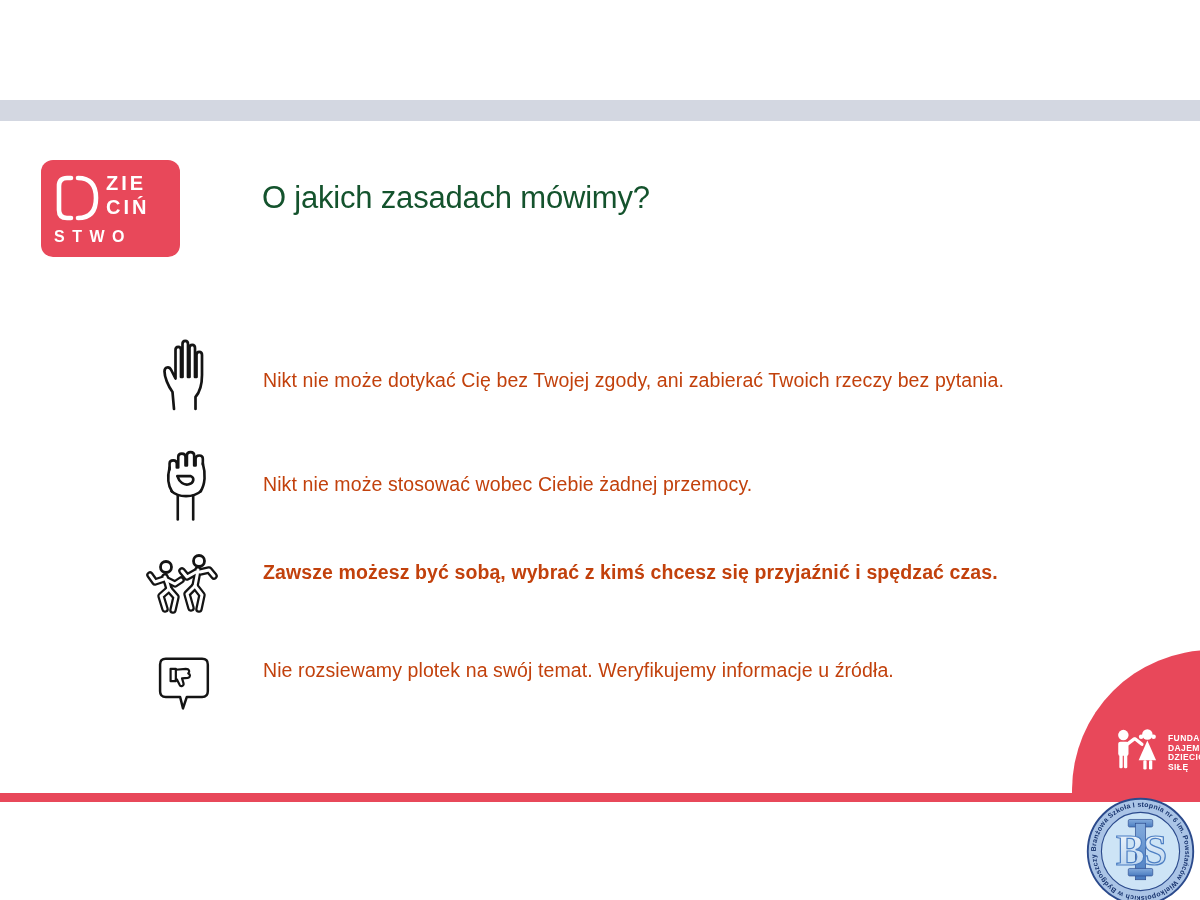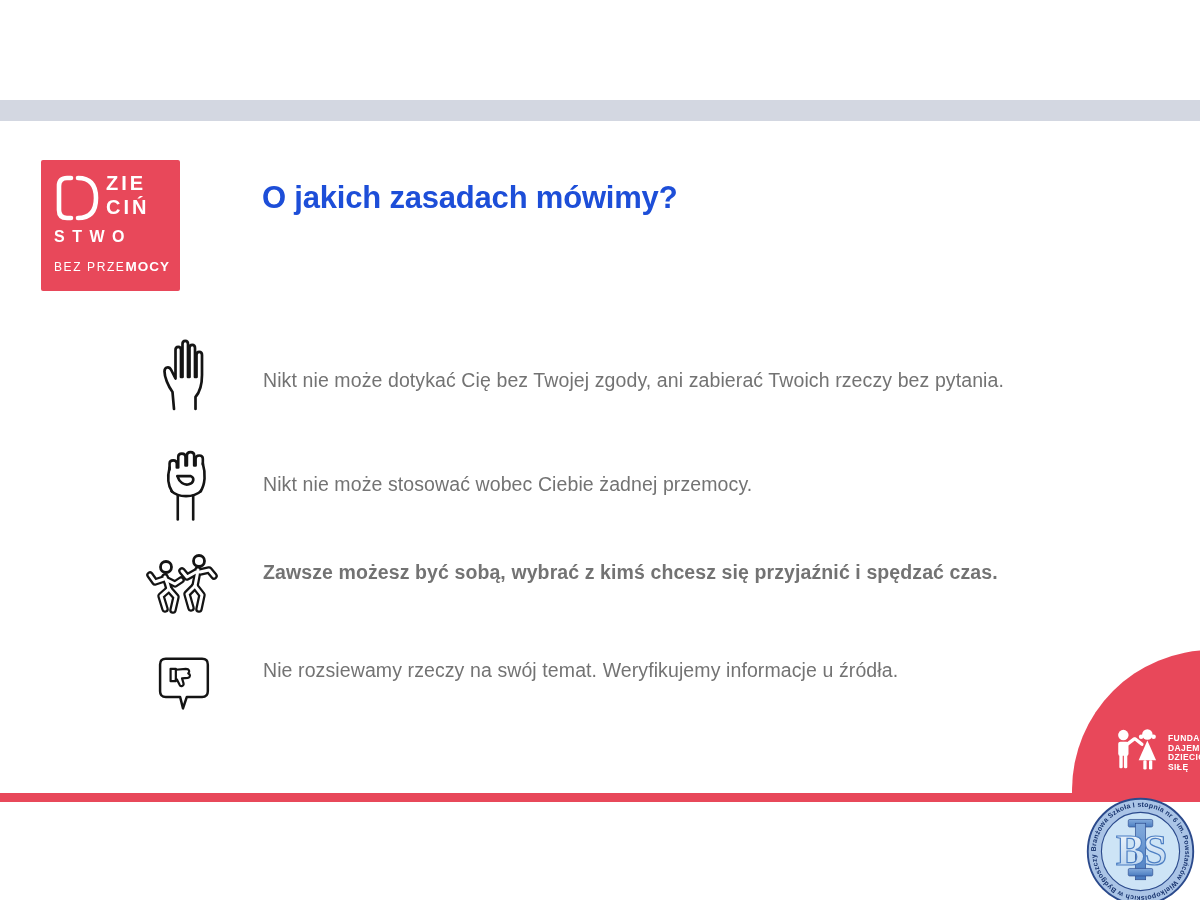--- a/index.html
+++ b/index.html
@@ -3,33 +3,33 @@
 <meta charset="utf-8">
 <style>
   html,body{margin:0;padding:0;background:#ffffff;}
   .slide{
     position:relative;width:1200px;height:900px;background:#ffffff;
     overflow:hidden;font-family:"Liberation Sans",sans-serif;
   }
   .top-bar{position:absolute;left:0;top:100px;width:1200px;height:21px;background:#d3d7e1;}
 
   
-  .logo{position:absolute;left:41px;top:160px;width:139px;height:131px;background:#e8485a;
-        color:#fff;box-sizing:border-box;padding:11px 13px;border-radius:2px;}
+  .logo{position:absolute;left:41px;top:160px;width:139px;height:97px;background:#e8485a;
+        color:#fff;box-sizing:border-box;padding:11px 13px;border-radius:12px;}
   .logo-top{display:flex;align-items:flex-start;}
   .logo-d{width:46px;height:50px;margin-top:2px;}
   .logo-col{margin-left:6px;font-size:20px;line-height:24px;letter-spacing:3px;font-weight:bold;}
   .logo-stwo{font-size:16px;letter-spacing:7.5px;font-weight:bold;margin-top:5px;}
   .logo-tag{margin-top:11px;white-space:nowrap;}
   .logo-tag .lt{font-size:12px;letter-spacing:1.6px;font-weight:normal;vertical-align:baseline;}
   .logo-tag .bt{font-size:13.5px;letter-spacing:1px;font-weight:bold;vertical-align:baseline;}
 
-  .title{position:absolute;left:262px;top:180px;font-size:31px;font-weight:bold;color:#1d4ed8;letter-spacing:-0.2px;}
+  .title{position:absolute;left:262px;top:180px;font-size:31px;font-weight:normal;color:#14532d;letter-spacing:-0.2px;}
 
-  .rule-text{position:absolute;left:263px;font-size:19.5px;line-height:24px;color:#737373;letter-spacing:0.1px;white-space:nowrap;}
+  .rule-text{position:absolute;left:263px;font-size:19.5px;line-height:24px;color:#c2410c;letter-spacing:0.1px;white-space:nowrap;}
   .rt1{top:368px;} .rt2{top:472px;} .rt3{top:560px;font-weight:bold;} .rt4{top:658px;}
   .ric{position:absolute;}
   .ric1{left:157px;top:333px;width:56px;height:78px;}
   .ric2{left:158px;top:438px;width:54px;height:84px;}
   .ric3{left:142px;top:553px;width:80px;height:76px;}
   .ric4{left:154px;top:654px;width:58px;height:63px;}
 
   .bottom-stripe{position:absolute;left:0;top:793px;width:1200px;height:9px;background:#e8485a;}
 
   .blob-clip{position:absolute;left:1055px;top:648px;width:145px;height:145px;overflow:hidden;pointer-events:none;}
@@ -118,21 +118,21 @@
   </svg>
   <div class="rule-text rt3">Zawsze możesz być sobą, wybrać z kimś chcesz się przyjaźnić i spędzać czas.</div>
 
   <svg class="ric ric4" viewBox="0 0 60 66">
     <path d="M 12,5 H 50 Q 56,5 56,11 V 39 Q 56,45 50,45 H 34 L 30,57 L 27,45 H 12 Q 6,45 6,39 V 11 Q 6,5 12,5 Z" fill="none" stroke="#141414" stroke-width="2.6" stroke-linejoin="round"></path>
     <g fill="none" stroke="#141414" stroke-width="2.3" stroke-linecap="round" stroke-linejoin="round">
       <path d="M 17,15.5 h 5.5 v 13 h -5.5 z"></path>
       <path d="M 22.5,16.5 L 33,15.5 C 36.5,15.5 37.5,18.5 35.5,20.3 C 38,21.3 38,24.3 35,25 L 29,25.5 L 30.5,30.5 C 31.3,33.5 27.5,35 26.3,32 L 23.5,26.5 L 22.5,26.5"></path>
     </g>
   </svg>
-  <div class="rule-text rt4">Nie rozsiewamy rzeczy na swój temat. Weryfikujemy informacje u źródła.</div>
+  <div class="rule-text rt4">Nie rozsiewamy plotek na swój temat. Weryfikujemy informacje u źródła.</div>
 
   <div class="bottom-stripe"></div>
 
   <div class="blob-clip">
     <div class="blob"></div>
   </div>
 
   <div class="fdds">
     <svg class="fdds-kids" viewBox="0 0 44 44">
       <g fill="#ffffff">

